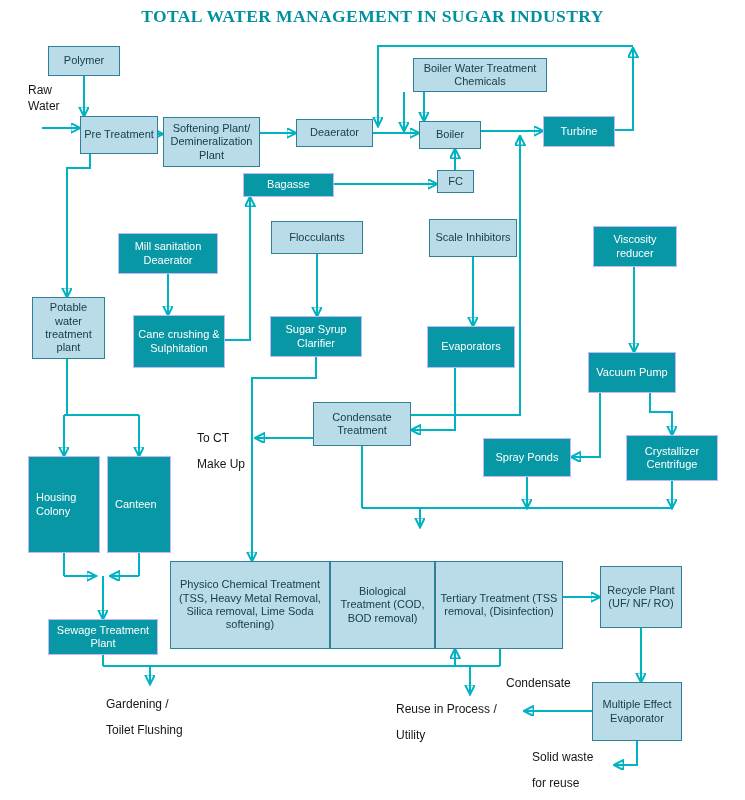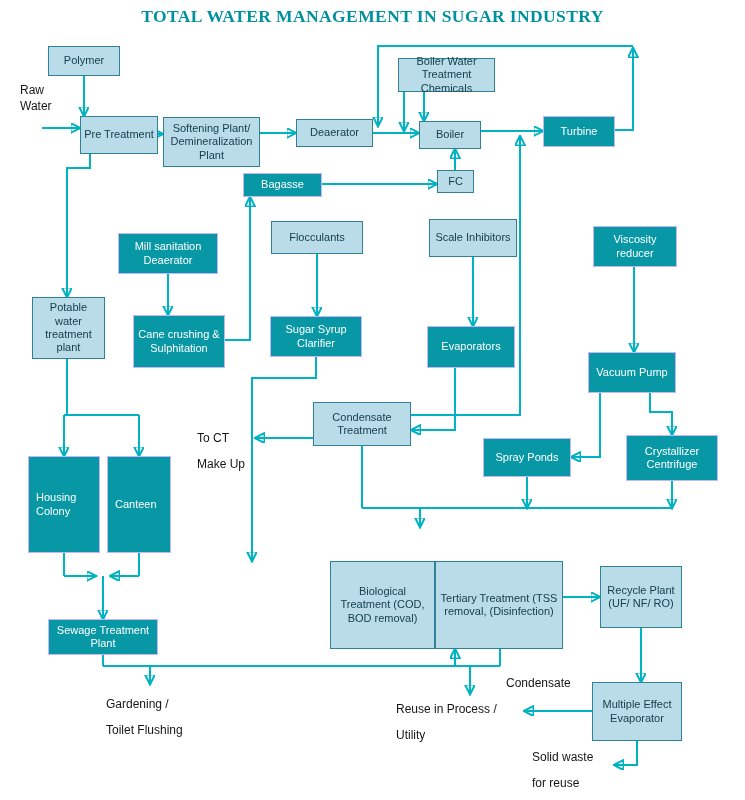--- a/index.html
+++ b/index.html
@@ -79,46 +79,47 @@
     <path d="M362 508 H672"></path>
     <path d="M420 508 V527" marker-end="url(#ah)"></path>
     <path d="M600 393 V457 H571" marker-end="url(#ah)"></path>
     <path d="M650 393 V412 H672 V435" marker-end="url(#ah)"></path>
   </svg>
 
   <div class="node light" style="left:48px;top:46px;width:72px;height:30px">Polymer</div>
   <div class="node light" style="left:80px;top:116px;width:78px;height:38px">Pre Treatment</div>
   <div class="node light" style="left:163px;top:117px;width:97px;height:50px">Softening Plant/ Demineralization Plant</div>
   <div class="node light" style="left:296px;top:119px;width:77px;height:28px">Deaerator</div>
-  <div class="node light" style="left:398px;top:58px;width:97px;height:34px">Boiler Water Treatment Chemicals</div>
+  <div class="node light" style="left:413px;top:58px;width:134px;height:34px">Boiler Water Treatment Chemicals</div>
   <div class="node light" style="left:419px;top:121px;width:62px;height:28px">Boiler</div>
   <div class="node dark" style="left:543px;top:116px;width:72px;height:31px">Turbine</div>
   <div class="node light" style="left:437px;top:170px;width:37px;height:23px">FC</div>
-  <div class="node dark" style="left:243px;top:173px;width:79px;height:24px">Bagasse</div>
+  <div class="node dark" style="left:243px;top:173px;width:91px;height:24px">Bagasse</div>
   <div class="node dark" style="left:118px;top:233px;width:100px;height:41px">Mill sanitation Deaerator</div>
   <div class="node light" style="left:271px;top:221px;width:92px;height:33px">Flocculants</div>
   <div class="node light" style="left:429px;top:219px;width:88px;height:38px">Scale Inhibitors</div>
   <div class="node dark" style="left:593px;top:226px;width:84px;height:41px">Viscosity reducer</div>
   <div class="node light" style="left:32px;top:297px;width:73px;height:62px">Potable water treatment plant</div>
   <div class="node dark" style="left:133px;top:315px;width:92px;height:53px">Cane crushing &amp; Sulphitation</div>
   <div class="node dark" style="left:270px;top:316px;width:92px;height:41px">Sugar Syrup Clarifier</div>
   <div class="node dark" style="left:427px;top:326px;width:88px;height:42px">Evaporators</div>
   <div class="node dark" style="left:588px;top:352px;width:88px;height:41px">Vacuum Pump</div>
   <div class="node light" style="left:313px;top:402px;width:98px;height:44px">Condensate Treatment</div>
   <div class="node dark" style="left:483px;top:438px;width:88px;height:39px">Spray Ponds</div>
   <div class="node dark" style="left:626px;top:435px;width:92px;height:46px">Crystallizer Centrifuge</div>
   <div class="node dark leftalign" style="left:28px;top:456px;width:72px;height:97px">Housing Colony</div>
   <div class="node dark leftalign" style="left:107px;top:456px;width:64px;height:97px">Canteen</div>
+  <div class="node light" style="left:170px;top:561px;width:160px;height:88px">Physico Chemical Treatment (TSS, Heavy Metal Removal, Silica removal, Lime Soda softening)</div>
   <div class="node light" style="left:330px;top:561px;width:105px;height:88px">Biological Treatment (COD, BOD removal)</div>
   <div class="node light" style="left:435px;top:561px;width:128px;height:88px">Tertiary Treatment (TSS removal, (Disinfection)</div>
   <div class="node light" style="left:600px;top:566px;width:82px;height:62px">Recycle Plant (UF/ NF/ RO)</div>
   <div class="node dark" style="left:48px;top:619px;width:110px;height:36px">Sewage Treatment Plant</div>
   <div class="node light" style="left:592px;top:682px;width:90px;height:59px">Multiple Effect Evaporator</div>
 
-  <div class="free-label" style="left:20px;top:83px">Raw
+  <div class="free-label" style="left:28px;top:83px">Raw
 Water</div>
   <div class="free-label sp" style="left:197px;top:426px">To CT
 Make Up</div>
   <div class="free-label sp" style="left:106px;top:692px">Gardening /
 Toilet Flushing</div>
   <div class="free-label sp" style="left:396px;top:697px">Reuse in Process /
 Utility</div>
   <div class="free-label" style="left:506px;top:676px">Condensate</div>
   <div class="free-label sp" style="left:532px;top:745px">Solid waste
 for reuse</div>

